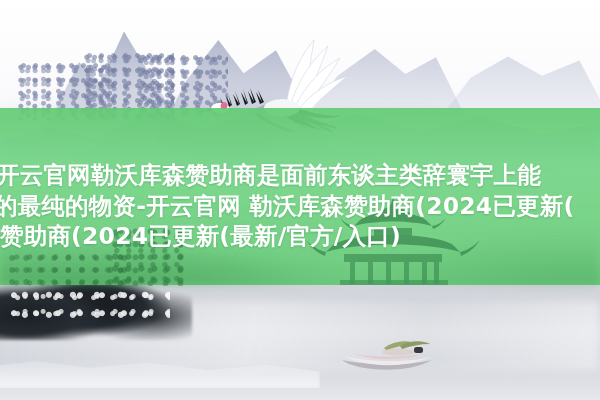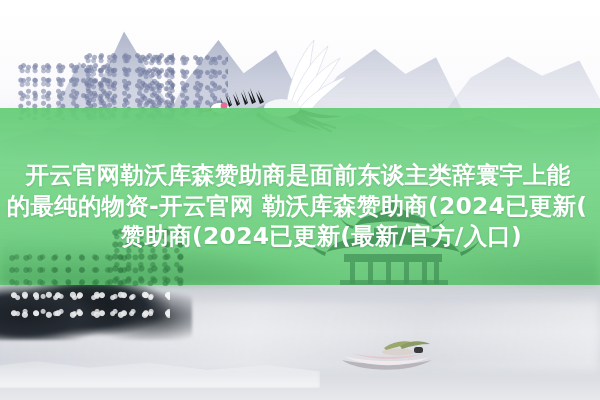--- a/index.html
+++ b/index.html
@@ -162,32 +162,30 @@
       radial-gradient(circle at 66% 38%, rgba(36,104,54,.48) 0 2.2px, transparent 3.2px);
     background-size:14px 12px,13px 13px;
     background-repeat:repeat;
     filter:blur(.7px);
     opacity:.75;
   }
 
   
   .text-block{
     position:absolute;left:0;top:160px;width:600px;
-    text-align:center;
     color:#ffffff;
     font-weight:bold;
     line-height:1.30;
     letter-spacing:.2px;
     white-space:nowrap;
   }
   .tline{
     display:block;
     font-size:23.5px;
     text-shadow:0 1px 2px rgba(40,120,60,.30);
-    margin-left:43px;
   }
   .tline-1{margin-left:-4px;}
   .tline-2{margin-left:-6px;}
   .tline-3{}
 </style>
 </head>
 <body>
 
 <div id="stage">
 

